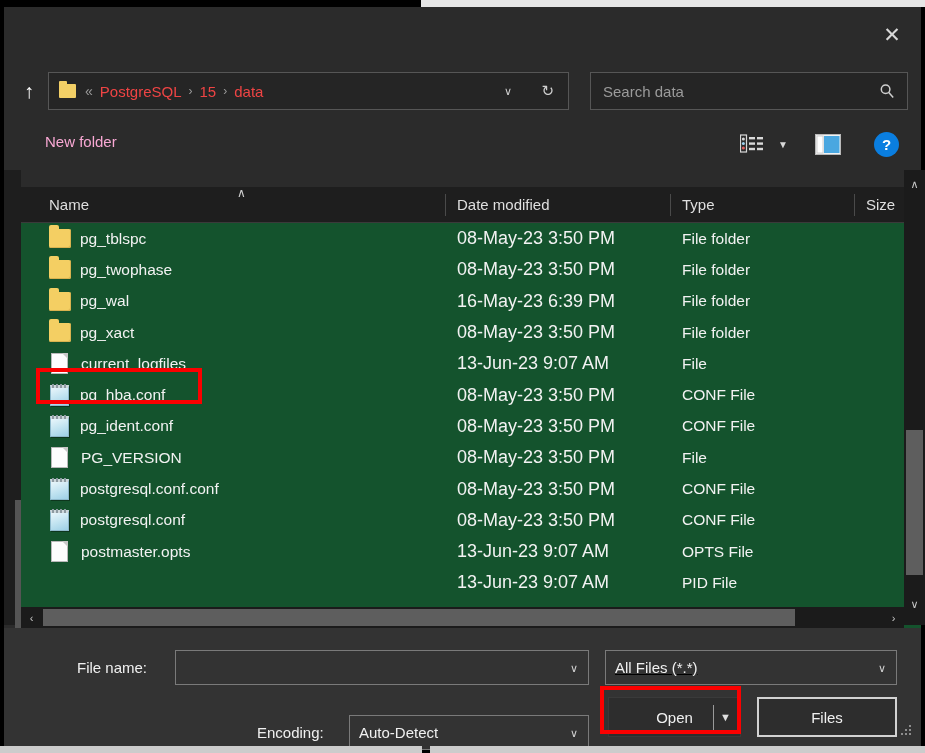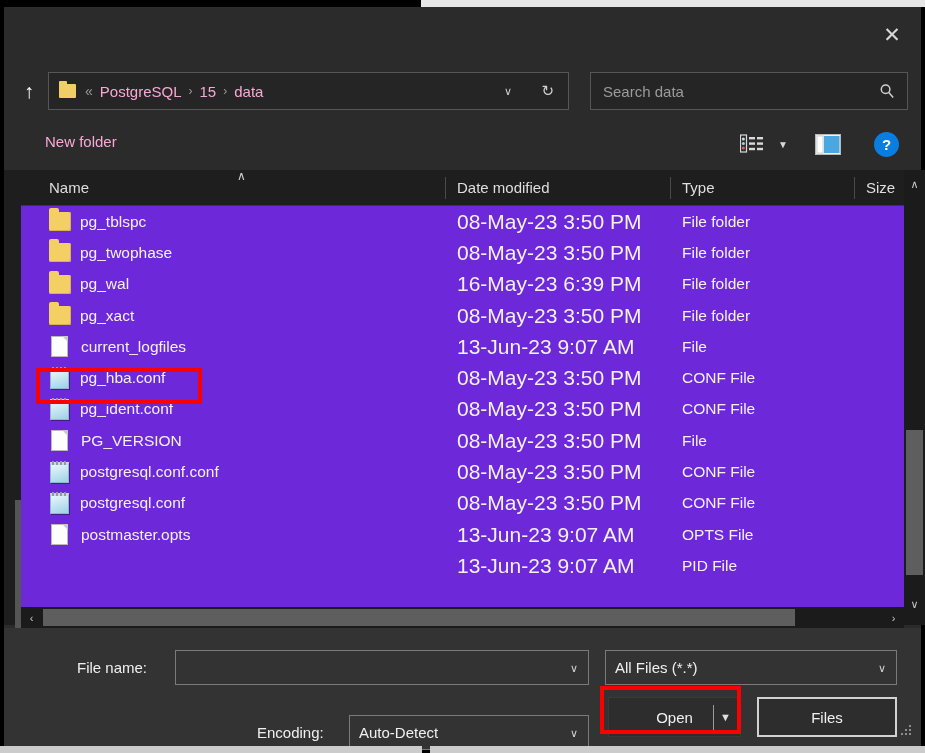--- a/index.html
+++ b/index.html
@@ -58,21 +58,21 @@
   .folder-mini {
     position: relative; width: 17px; height: 14px; margin-left: 10px;
     background: #f2cf66; border-radius: 0 1px 1px 1px; flex: 0 0 auto;
   }
   .folder-mini:before {
     content: ""; position: absolute; left: 0; top: -3px; width: 8px; height: 3px;
     background: #f2cf66; border-radius: 1px 1px 0 0;
   }
   .crumb-sep-dbl { color: #9a9a9a; font-size: 14px; margin: 0 7px 0 9px; }
   .crumb {
-    color: #f9a8d4; font-size: 15px; white-space: nowrap; text-align: center;
+    color: #ef4444; font-size: 15px; white-space: nowrap; text-align: center;
   }
   .crumb-sep { color: #9a9a9a; font-size: 12px; margin: 0 7px; }
   #addr-chev {
     position: absolute; right: 56px; top: 50%; transform: translateY(-50%);
     color: #cfcfcf; font-size: 11px;
   }
   #addr-refresh {
     position: absolute; right: 14px; top: 50%; transform: translateY(-50%);
     color: #cfcfcf; font-size: 15px;
   }
@@ -113,22 +113,22 @@
     position: absolute; left: 0; top: 163px; width: 17px; height: 455px;
     background: #1e1e1e;
   }
   #leftstrip-sb {
     position: absolute; left: 11px; top: 330px; width: 6px; height: 220px;
     background: #555555;
   }
 
   
   #listregion {
-    position: absolute; left: 17px; top: 163px; width: 900px; height: 455px;
-    background: #6d28d9;
+    position: absolute; left: 17px; top: 180px; width: 900px; height: 455px;
+    background: #14532d;
   }
 
   
   #colheaders {
     position: absolute; left: 0; top: 0; width: 900px; height: 36px;
     background: #1e1e1e; border-bottom: 1px solid #3a3a3a;
   }
   .col-h {
     position: absolute; top: 9px; color: #dfdfdf; font-size: 15px;
   }
@@ -141,21 +141,21 @@
 
   
   #rows { position: absolute; left: 0; top: 36px; width: 874px; height: 390px; }
   .row {
     position: relative; height: 31.3px; display: flex; align-items: center;
   }
   .cell-name {
     position: absolute; left: 28px; display: flex; align-items: center;
     color: #f2f2f2; font-size: 15.5px;
   }
-  .cell-date { position: absolute; left: 436px; color: #f2f2f2; font-size: 21px; }
+  .cell-date { position: absolute; left: 436px; color: #f2f2f2; font-size: 18px; }
   .cell-type { position: absolute; left: 661px; color: #f2f2f2; font-size: 15.5px; }
 
   
   .ic { width: 22px; height: 19px; margin-right: 9px; position: relative; flex: 0 0 auto; }
   .ic-folder { background: #f4cf63; border-radius: 0 2px 2px 2px; box-shadow: inset -1px -1px 0 #d9b24f; }
   .ic-folder:before {
     content: ""; position: absolute; left: 0; top: -4px; width: 10px; height: 4px;
     background: #f4cf63; border-radius: 2px 2px 0 0;
   }
   .ic-file {
@@ -234,21 +234,21 @@
   .combo {
     position: absolute; border: 1px solid #7a7a7a; background: #333333;
     display: flex; align-items: center;
   }
   .combo .val { color: #f0f0f0; font-size: 15px; margin-left: 9px; }
   .combo .chev {
     position: absolute; right: 10px; top: 50%; transform: translateY(-50%);
     color: #d3d3d3; font-size: 11px;
   }
   #filename-combo { left: 171px; top: 22px; width: 414px; height: 35px; }
-  #filter-combo   { left: 601px; top: 22px; width: 292px; height: 35px; }
+  #filter-combo   { left: 601px; top: 22px; width: 292px; height: 35px; text-decoration: underline; }
   #encoding-combo { left: 345px; top: 87px; width: 240px; height: 35px; }
 
   .btn {
     position: absolute; border: 1px solid #8a8a8a; background: #333333;
     display: flex; align-items: center; justify-content: center;
     color: #f0f0f0; font-size: 15px;
   }
   #open-btn   { left: 604px; top: 690px; width: 133px; height: 40px;
                 border: 1px solid #3a3a3a; background: #2d2d2d; }
   #open-split { position: absolute; right: 9px; top: 50%; transform: translateY(-50%);

